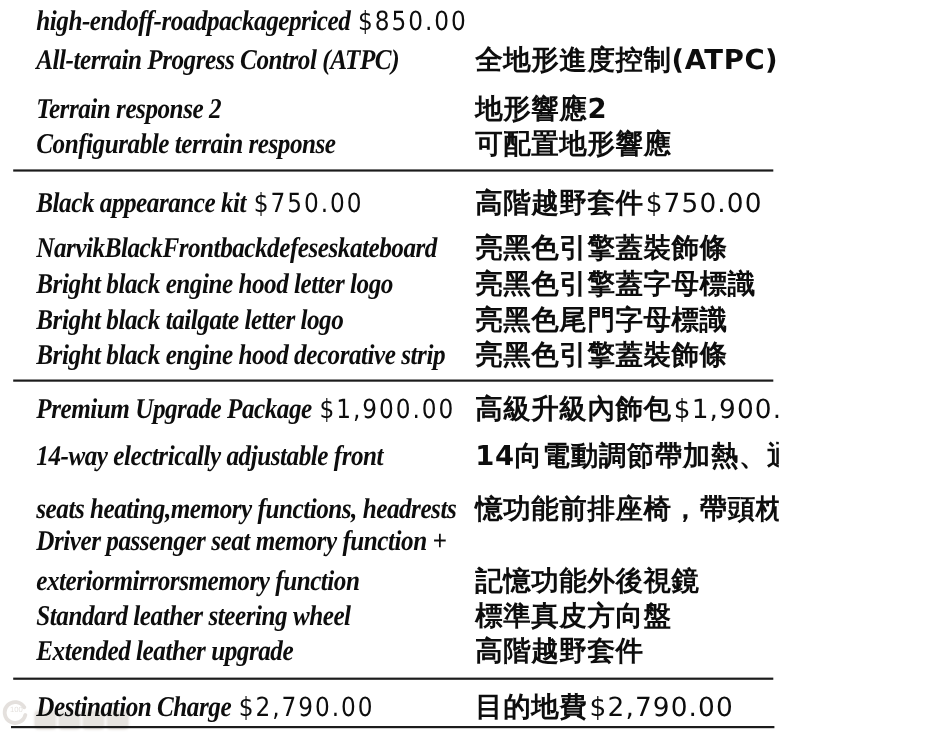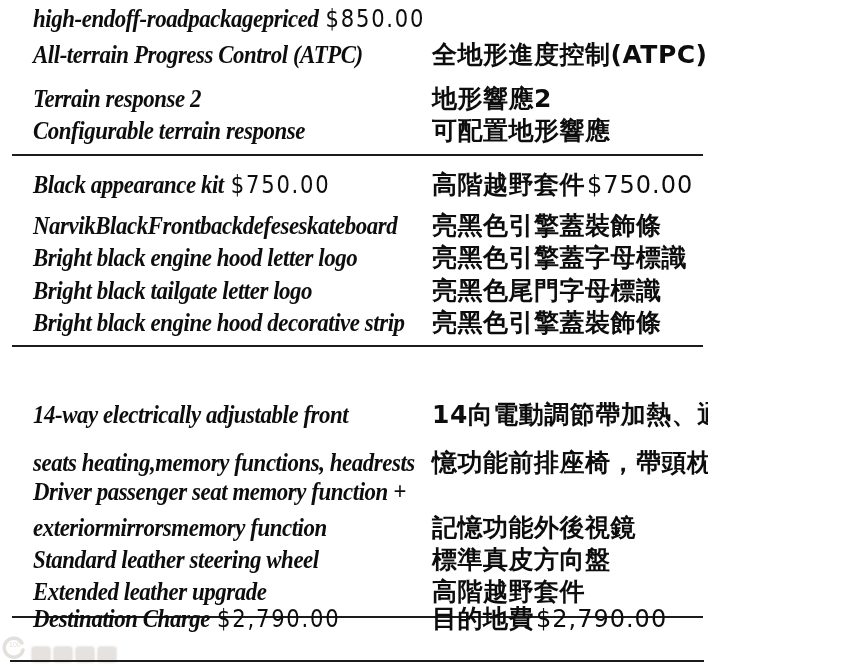--- a/index.html
+++ b/index.html
@@ -141,20 +141,24 @@
     <div class="cell-en">Bright black engine hood letter logo</div>
     <div class="cell-zh">亮黑色引擎蓋字母標識</div>
   </div>
   <div class="row" style="top:306px">
     <div class="cell-en">Bright black engine hood decorative strip</div>
     <div class="cell-zh">亮黑色引擎蓋裝飾條</div>
   </div>
 
   <div class="divider" style="top:345px"></div>
 
+  <div class="row" style="top:355px">
+    <div class="cell-en"><span>Premium Upgrade Package</span><span class="price">$1,900.00</span></div>
+    <div class="cell-zh"><span>高級升級內飾包</span><span class="price">$1,900.00</span></div>
+  </div>
   <div class="row" style="top:398px">
     <div class="cell-en">14-way electrically adjustable front</div>
     <div class="cell-zh">14向電動調節帶加熱、通風和記</div>
   </div>
   <div class="row" style="top:446px">
     <div class="cell-en">seats heating,memory functions, headrests</div>
     <div class="cell-zh">憶功能前排座椅，帶頭枕</div>
   </div>
   <div class="row" style="top:475px">
     <div class="cell-en">Driver passenger seat memory function +</div>
@@ -167,20 +171,20 @@
     <div class="cell-en">Standard leather steering wheel</div>
     <div class="cell-zh">標準真皮方向盤</div>
   </div>
   <div class="row" style="top:575px">
     <div class="cell-en">Extended leather upgrade</div>
     <div class="cell-zh">高階越野套件</div>
   </div>
 
   <div class="divider" style="top:616px"></div>
 
-  <div class="row" style="top:602px">
+  <div class="row" style="top:626px">
     <div class="cell-en"><span>Destination Charge</span><span class="price">$2,790.00</span></div>
     <div class="cell-zh"><span>目的地費</span><span class="price">$2,790.00</span></div>
   </div>
 
   <div class="divider bottom" style="top:660px"></div>
 
 </div>
 
 </body></html>

